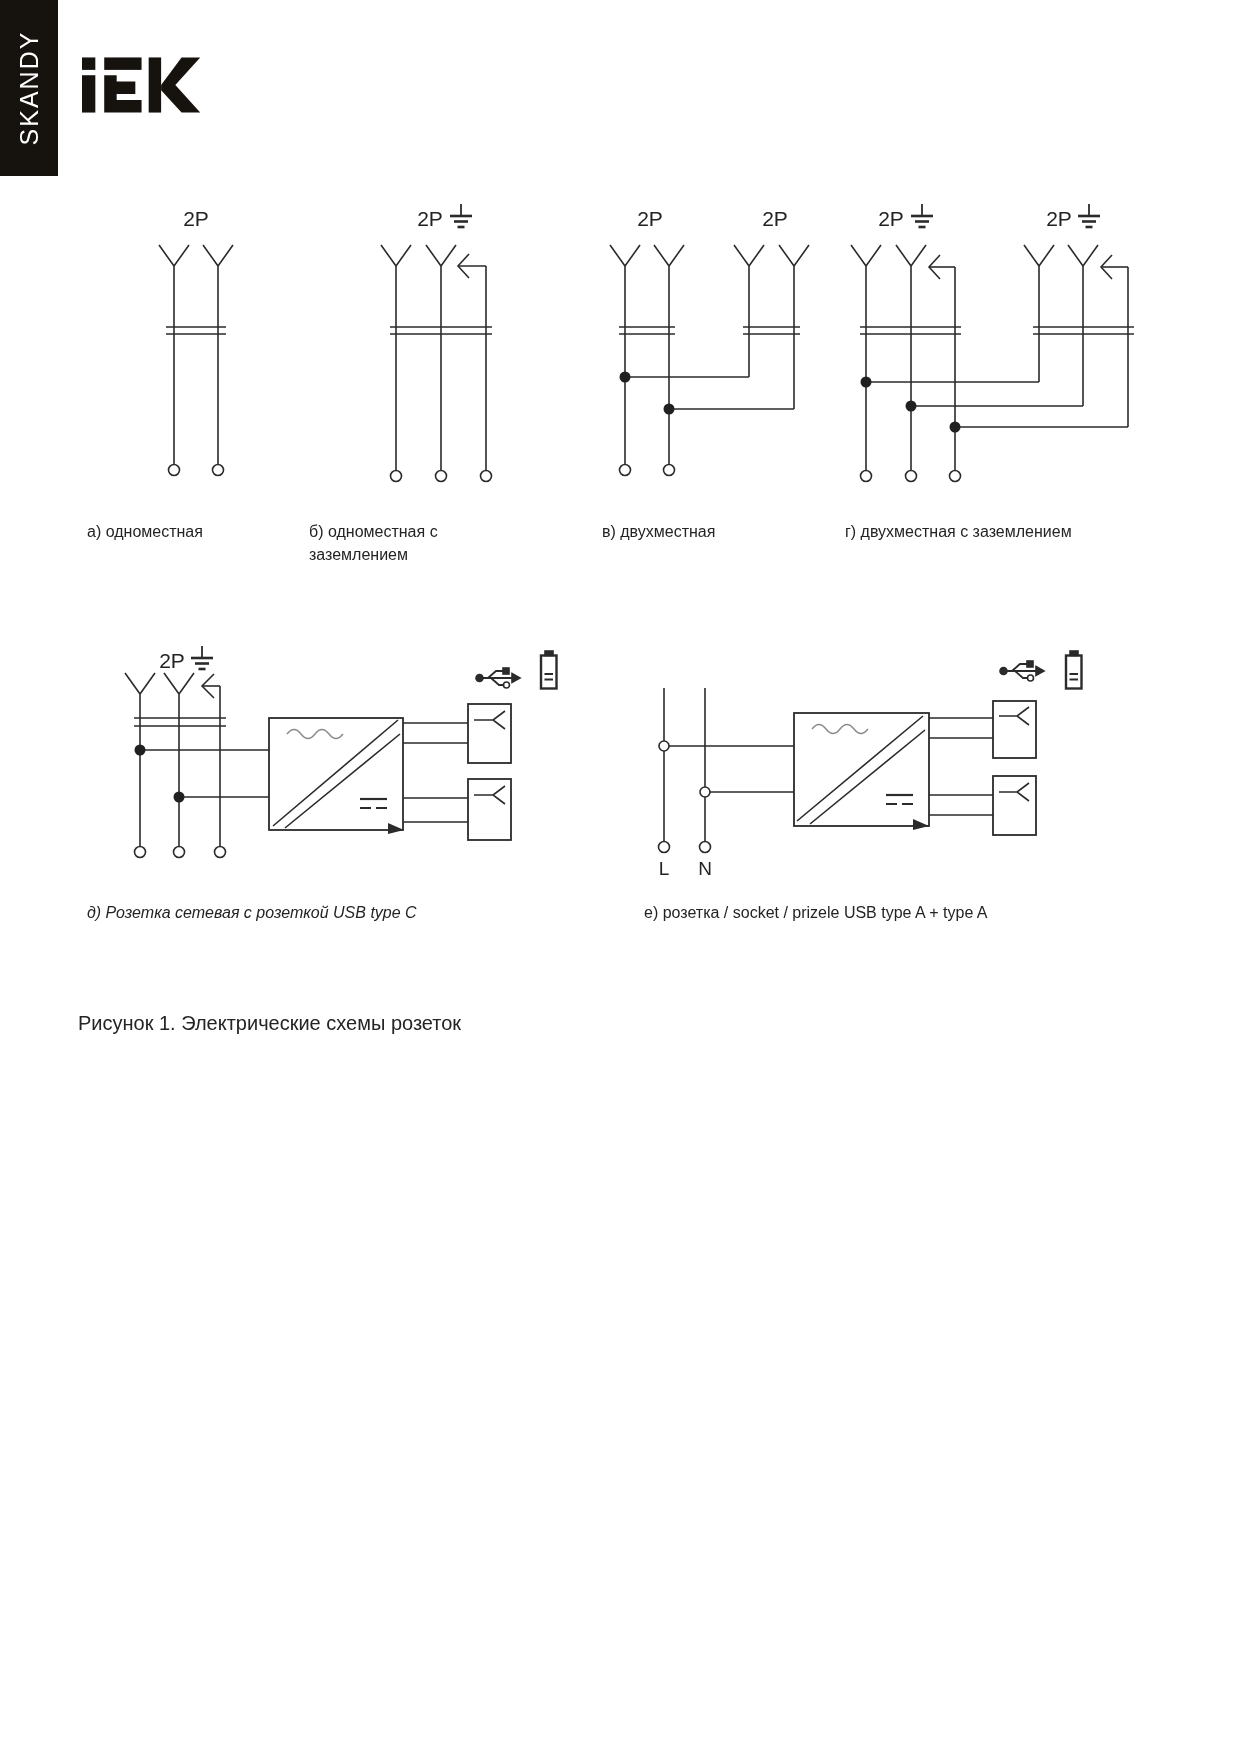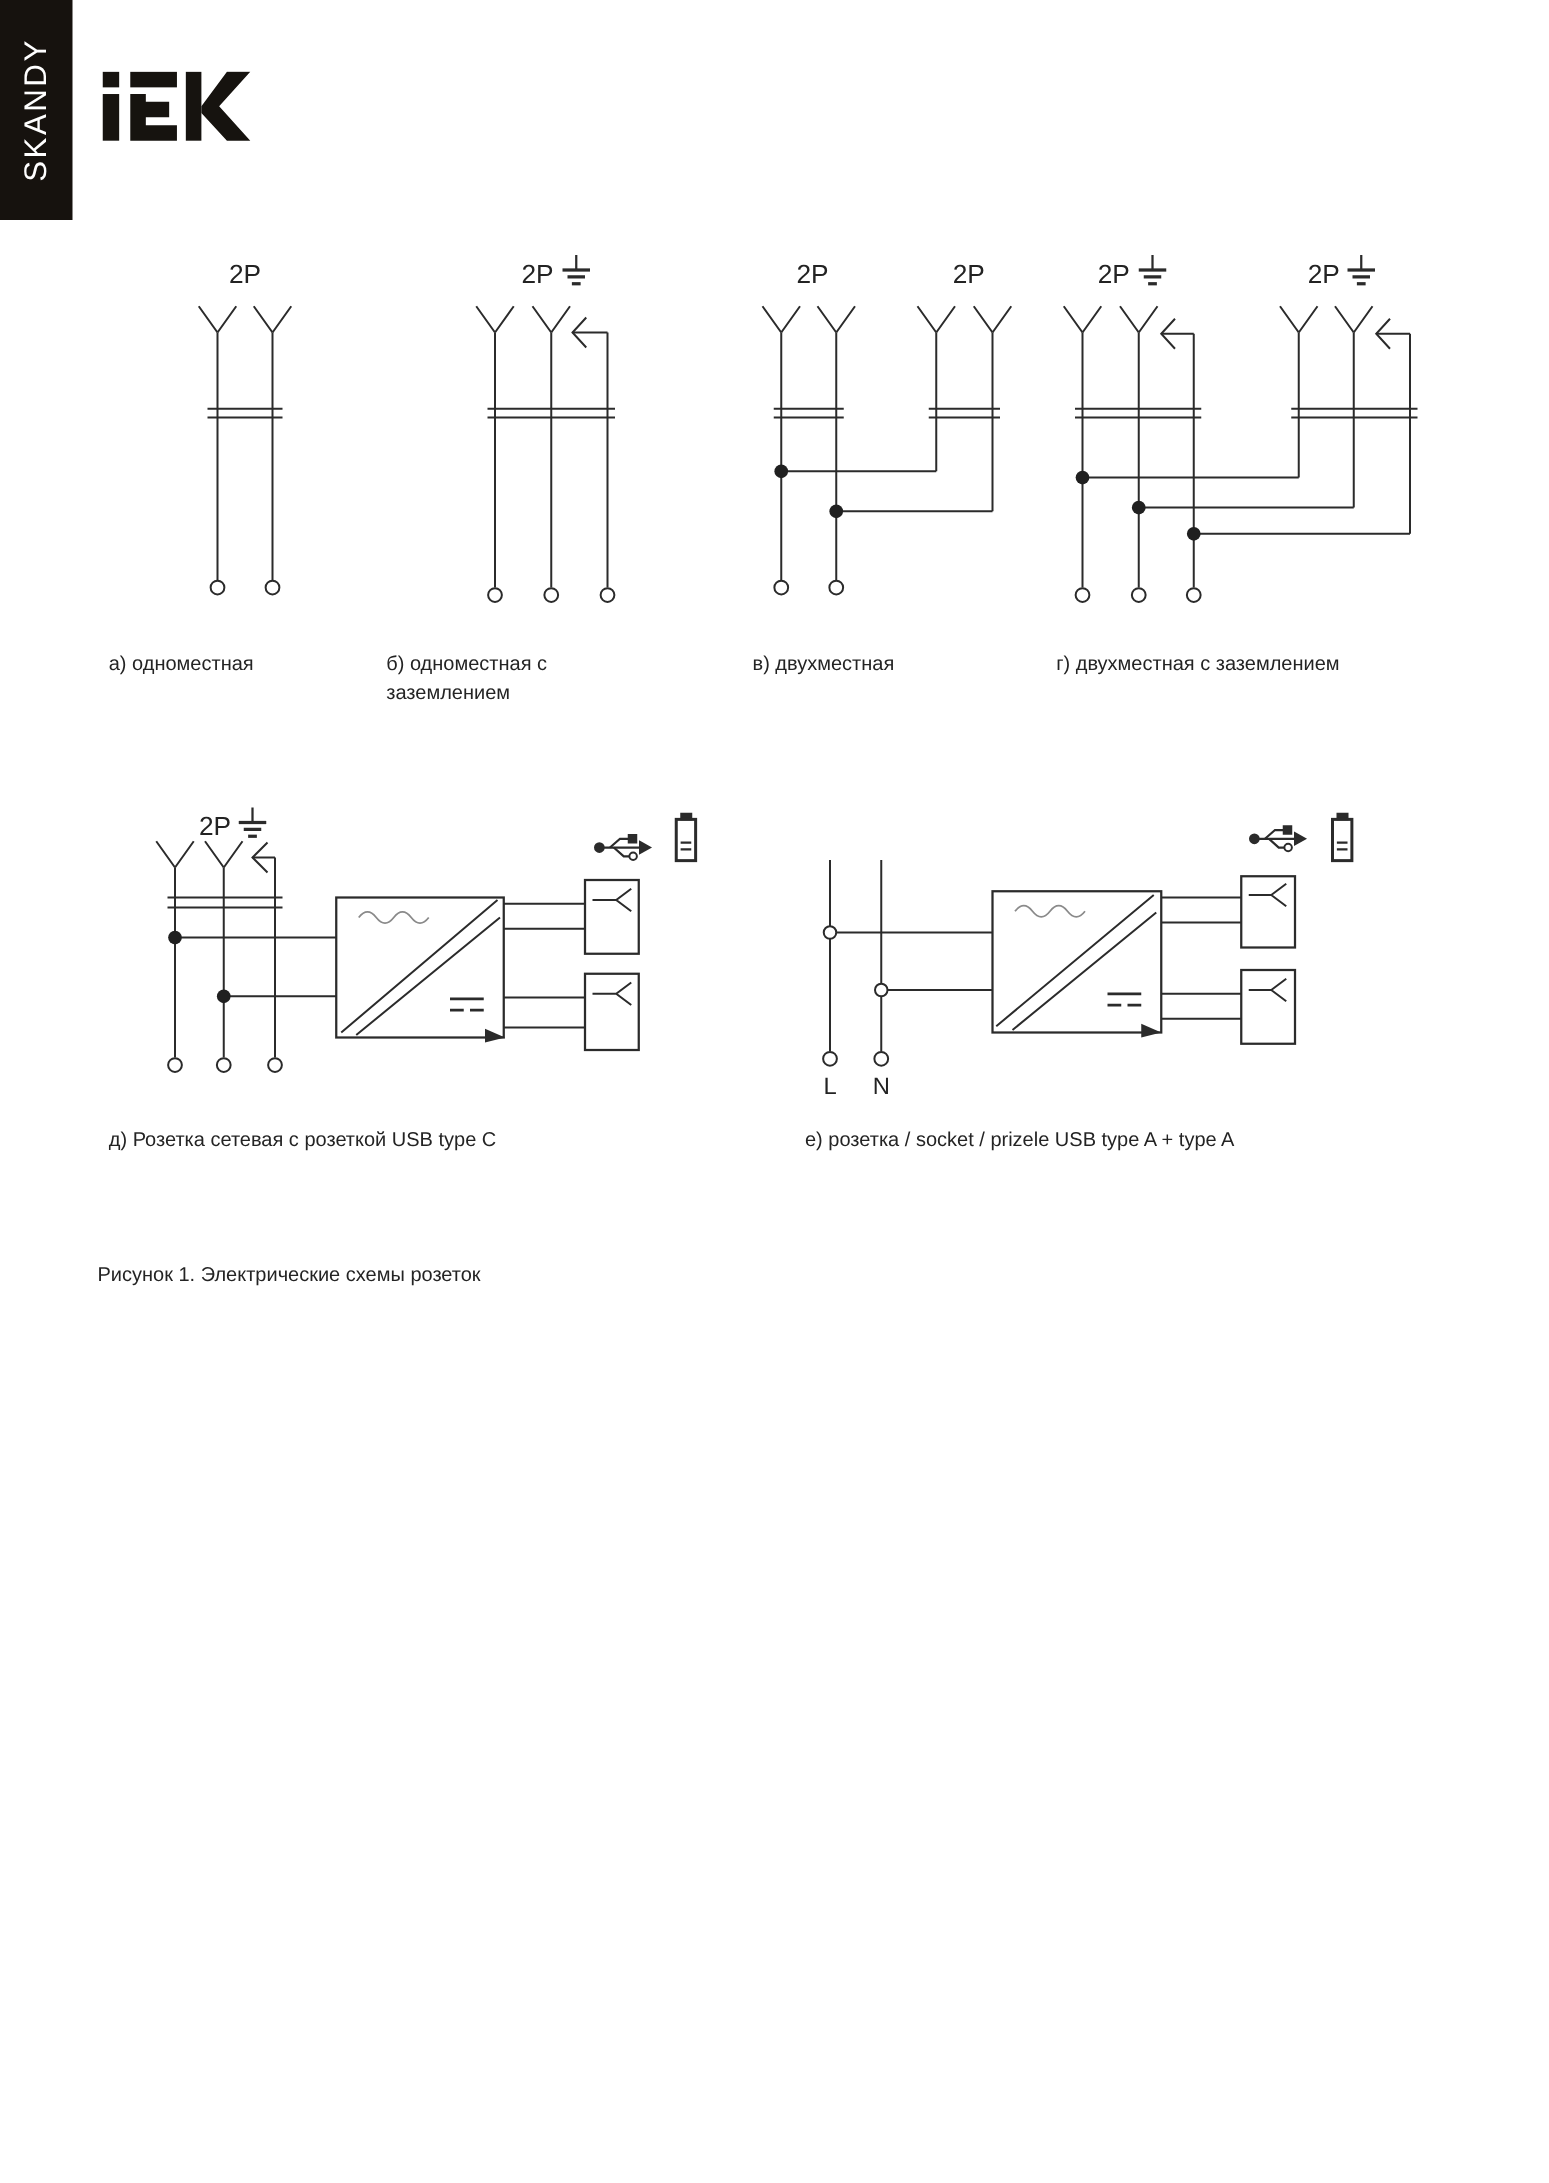--- a/index.html
+++ b/index.html
@@ -21,24 +21,24 @@
     font-family:"Liberation Sans",sans-serif;fill:#232323;
   }
   .caption{
     position:absolute;font-size:16px;line-height:23px;color:#242424;
     white-space:pre-line;
   }
   .cap-a{left:87px;top:520px;}
   .cap-b{left:309px;top:520px;}
   .cap-v{left:602px;top:520px;}
   .cap-g{left:845px;top:520px;}
-  .cap-d{left:87px;top:901px;}
+  .cap-d{left:87px;top:901px;font-style:italic;}
   .cap-e{left:596px;top:901px;margin-left:48px;}
   .figure-caption{
-    position:absolute;left:78px;top:1012px;font-size:16px;color:#242424;
+    position:absolute;left:78px;top:1012px;font-size:20px;color:#242424;
   }
 </style>
 </head>
 <body>
 
 <div class="skandy-tab">
   <div class="vtext">SKANDY</div>
 </div>
 
 <svg class="iek-logo" viewBox="0 0 135 62" role="img" aria-label="IEK">

